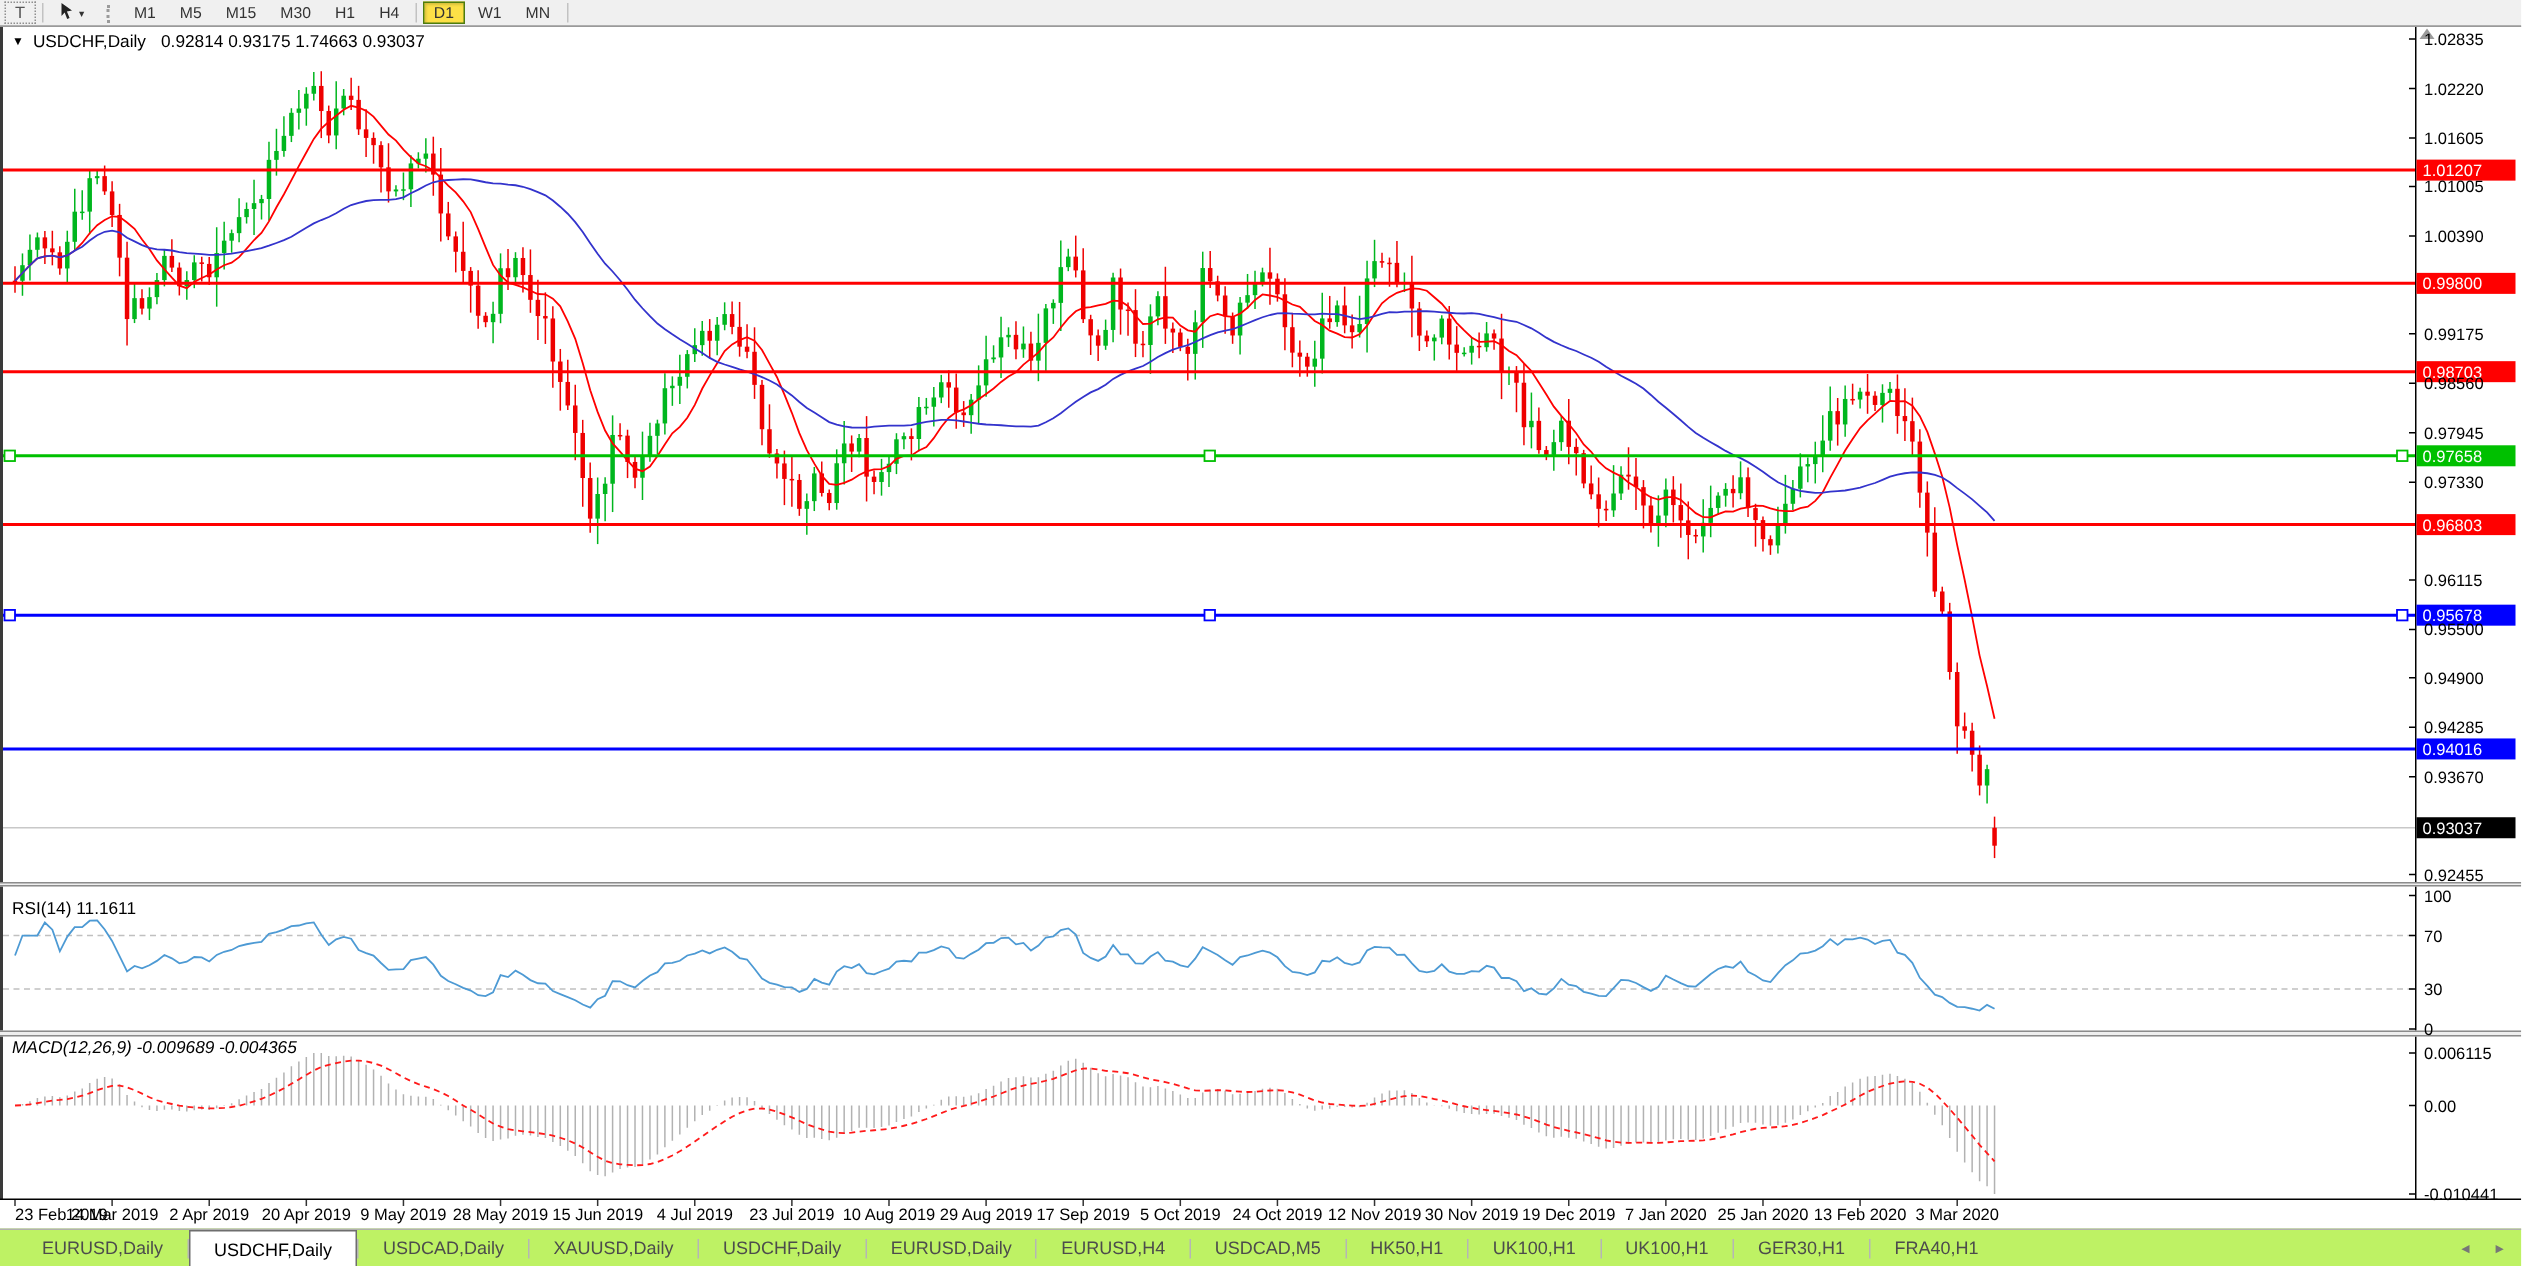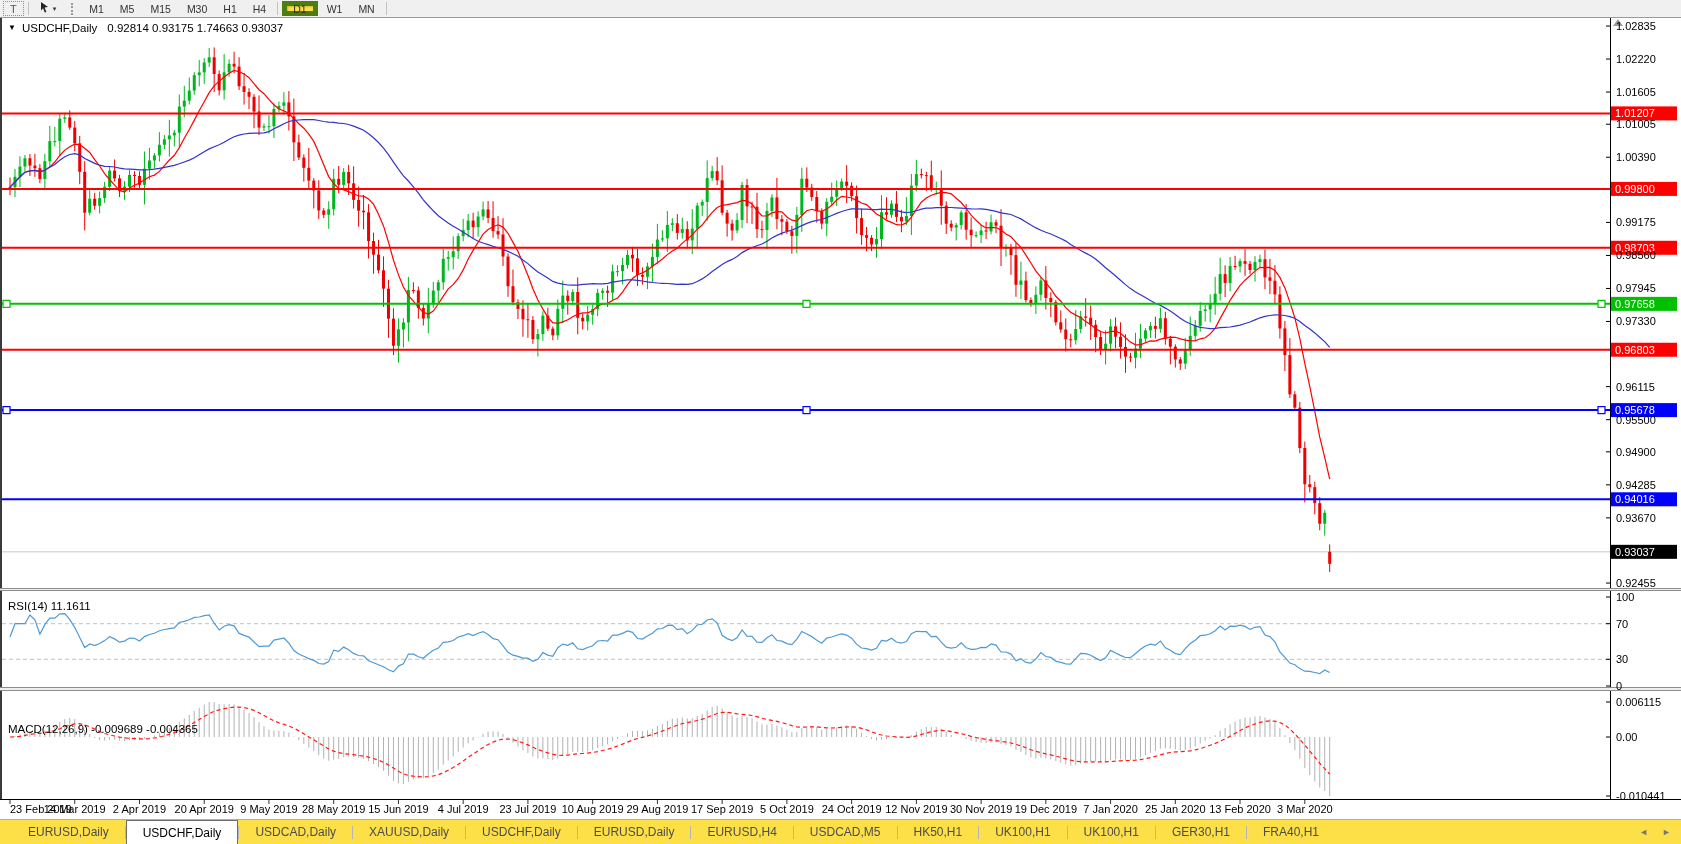--- a/index.html
+++ b/index.html
@@ -4,32 +4,32 @@
 <style>
   html,body{margin:0;padding:0;background:#fff;}
   .app{position:relative;width:1681px;height:844px;background:#fff;overflow:hidden;
        font-family:"Liberation Sans",sans-serif;-webkit-font-smoothing:antialiased;}
   
   .toolbar{position:absolute;top:0;left:0;width:1681px;height:18px;background:#f0f0f0;
            border-bottom:1px solid #9a9a9a;display:flex;align-items:center;box-sizing:border-box;}
   .tbtn{height:15px;min-width:18px;margin:0 1px;padding:0 6px;font-size:10.5px;color:#333;
         display:flex;align-items:center;justify-content:center;background:transparent;
         border:1px solid transparent;box-sizing:border-box;cursor:default;}
-  .tbtn.pressed{background:#fde047;border:5px solid #4d7c0f;box-shadow:inset 1px 1px 2px rgba(0,0,0,.18);}
+  .tbtn.pressed{background:#fde047;border:1px solid #4d7c0f;box-shadow:inset 1px 1px 2px rgba(0,0,0,.18);}
   .ttool{border:1px dotted #8f8f8f;color:#555;font-size:11px;margin-left:3px;}
   .tsep{width:1px;height:13px;background:#c2c2c2;margin:0 3px;}
   .tgrip{width:3px;height:12px;border-left:2px dotted #9a9a9a;margin:0 5px 0 7px;}
   .caret{font-size:7px;color:#333;margin-left:3px;}
   
   .chart-area{position:absolute;top:0;left:0;width:1681px;height:819px;}
   svg text{font-family:"Liberation Sans",sans-serif;}
   .ovl{position:absolute;font-size:11.5px;color:#000;white-space:nowrap;z-index:5;}
   .tri{font-size:8px;margin-right:6px;position:relative;top:-1px;}
   
-  .tabbar{position:absolute;left:0;top:819px;width:1681px;height:25px;background:#fde047;
+  .tabbar{position:absolute;left:0;top:819px;width:1681px;height:25px;background:#bef264;
           border-top:1px solid #b0b0b0;display:flex;align-items:stretch;box-sizing:border-box;}
   .tabs{display:flex;align-items:stretch;padding-left:12px;}
   .tab{display:flex;align-items:center;padding:0 16px;font-size:12px;color:#4c4c4c;cursor:default;}
   .tab.active{background:#fff;border:1px solid #6e6e6e;border-bottom:none;color:#000;margin-top:0px;}
   .tabdiv{width:1px;height:13px;background:#b5b5b5;align-self:center;}
   .tabnav{margin-left:auto;display:flex;align-items:center;padding-right:10px;color:#777;font-size:9px;}
   .tabnav span{margin-left:14px;}
 </style>
 </head>
 <body>
@@ -1015,21 +1015,21 @@
         <text x="1304.8" y="813" font-size="11" fill="#000" text-anchor="middle">3 Mar 2020</text>
       </svg>
 
     <div class="ovl" style="left:8px;top:22px;display:flex;align-items:center;">
       <span class="tri">▼</span>
       <span>USDCHF,Daily</span>
       <span style="width:10px"></span>
       <span>0.92814 0.93175 1.74663 0.93037</span>
     </div>
     <div class="ovl" style="left:8px;top:600px;">RSI(14) 11.1611</div>
-    <div class="ovl" style="left:8px;top:723px;">MACD(12,26,9) -0.009689 -0.004365</div>
+    <div class="ovl" style="left:8px;top:693px;font-style:italic;">MACD(12,26,9) -0.009689 -0.004365</div>
   </div>
 
   <div class="tabbar">
     <div class="tabs" id="tabs">
         <div class="tab">EURUSD,Daily</div>
         <div class="tabdiv"></div>
         <div class="tab active">USDCHF,Daily</div>
         <div class="tabdiv"></div>
         <div class="tab">USDCAD,Daily</div>
         <div class="tabdiv"></div>

